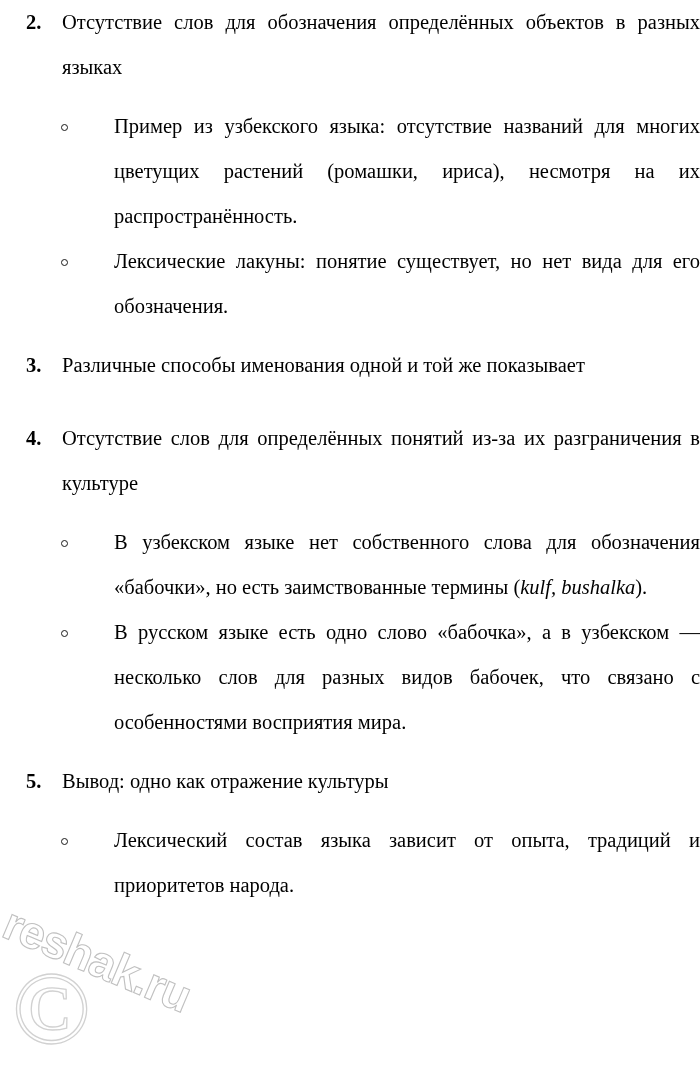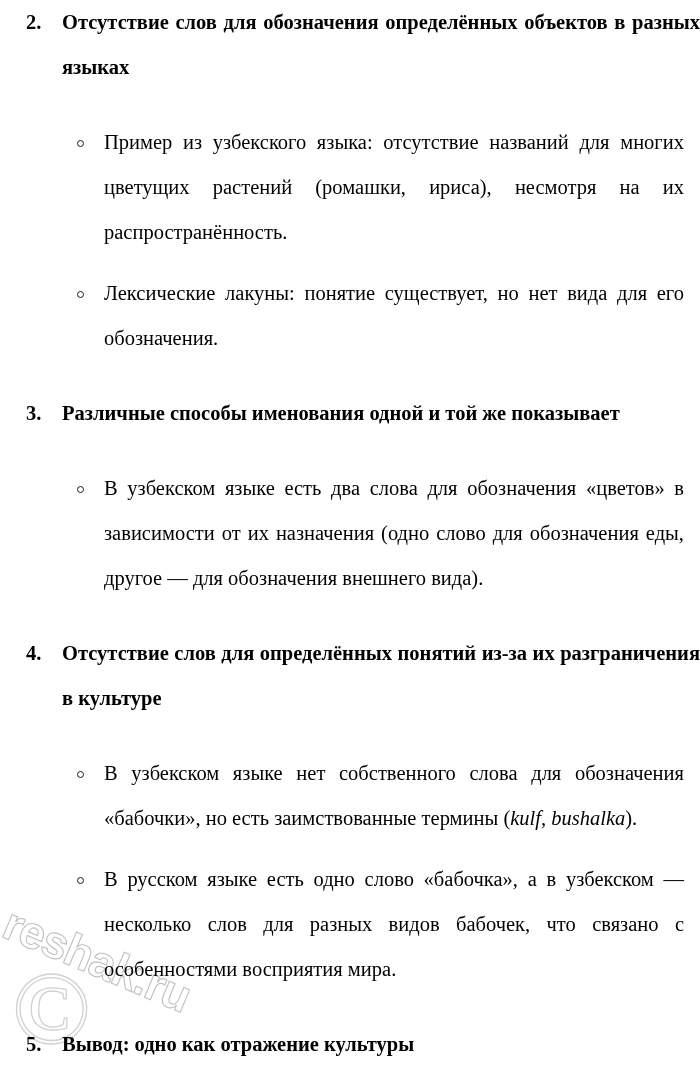--- a/index.html
+++ b/index.html
@@ -72,34 +72,34 @@
   .num-marker {
     position: absolute;
     left: 26px;
     top: 0;
     font-size: 20.5px;
     font-weight: 700;
     line-height: 45px;
   }
   .num-text {
     font-size: 20.5px;
-    font-weight: 700;
+    font-weight: 400;
     line-height: 45px;
     text-align: justify;
     text-align-last: left;
     text-justify: inter-word;
     hyphens: none;
     padding-right: 0px;
   }
 
   
   .sub-item {
     position: relative;
-    padding-left: 88px;
-    margin: 16px;
+    padding-left: 114px;
+    margin: 0;
   }
   .sub-marker {
     position: absolute;
     left: 61px;
     top: 0;
     width: 9px;
     height: 45px;
     line-height: 45px;
   }
   .sub-marker i {
@@ -161,26 +161,20 @@
 
     <div class="spacer-sm"></div>
 
     <div class="num-item">
       <span class="num-marker">3.</span>
       <div class="num-text">Различные способы именования одной и той же показывает</div>
     </div>
 
     <div class="spacer-sm"></div>
 
-    <div class="sub-item">
-      <span class="sub-marker">
-          <i></i>
-        </span>
-      <div class="sub-text">В узбекском языке есть два слова для обозначения «цветов» в зависимости от их назначения (одно слово для обозначения еды, другое — для обозначения внешнего вида).</div>
-    </div>
 
 
     <div class="spacer-sm"></div>
 
     <div class="num-item">
       <span class="num-marker">4.</span>
       <div class="num-text">Отсутствие слов для определённых понятий из-за их разграничения в культуре</div>
     </div>
 
     <div class="spacer-sm"></div>

